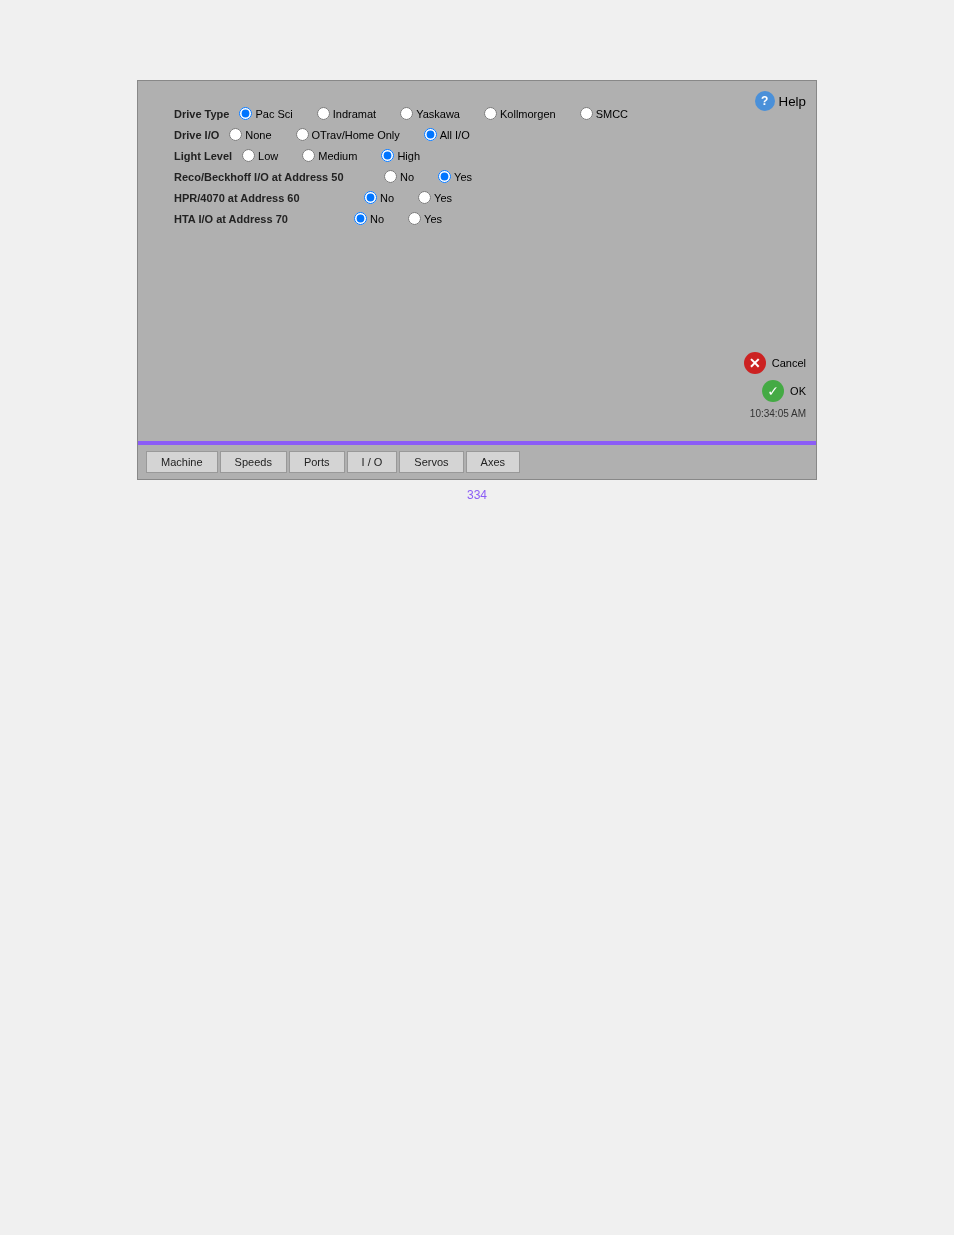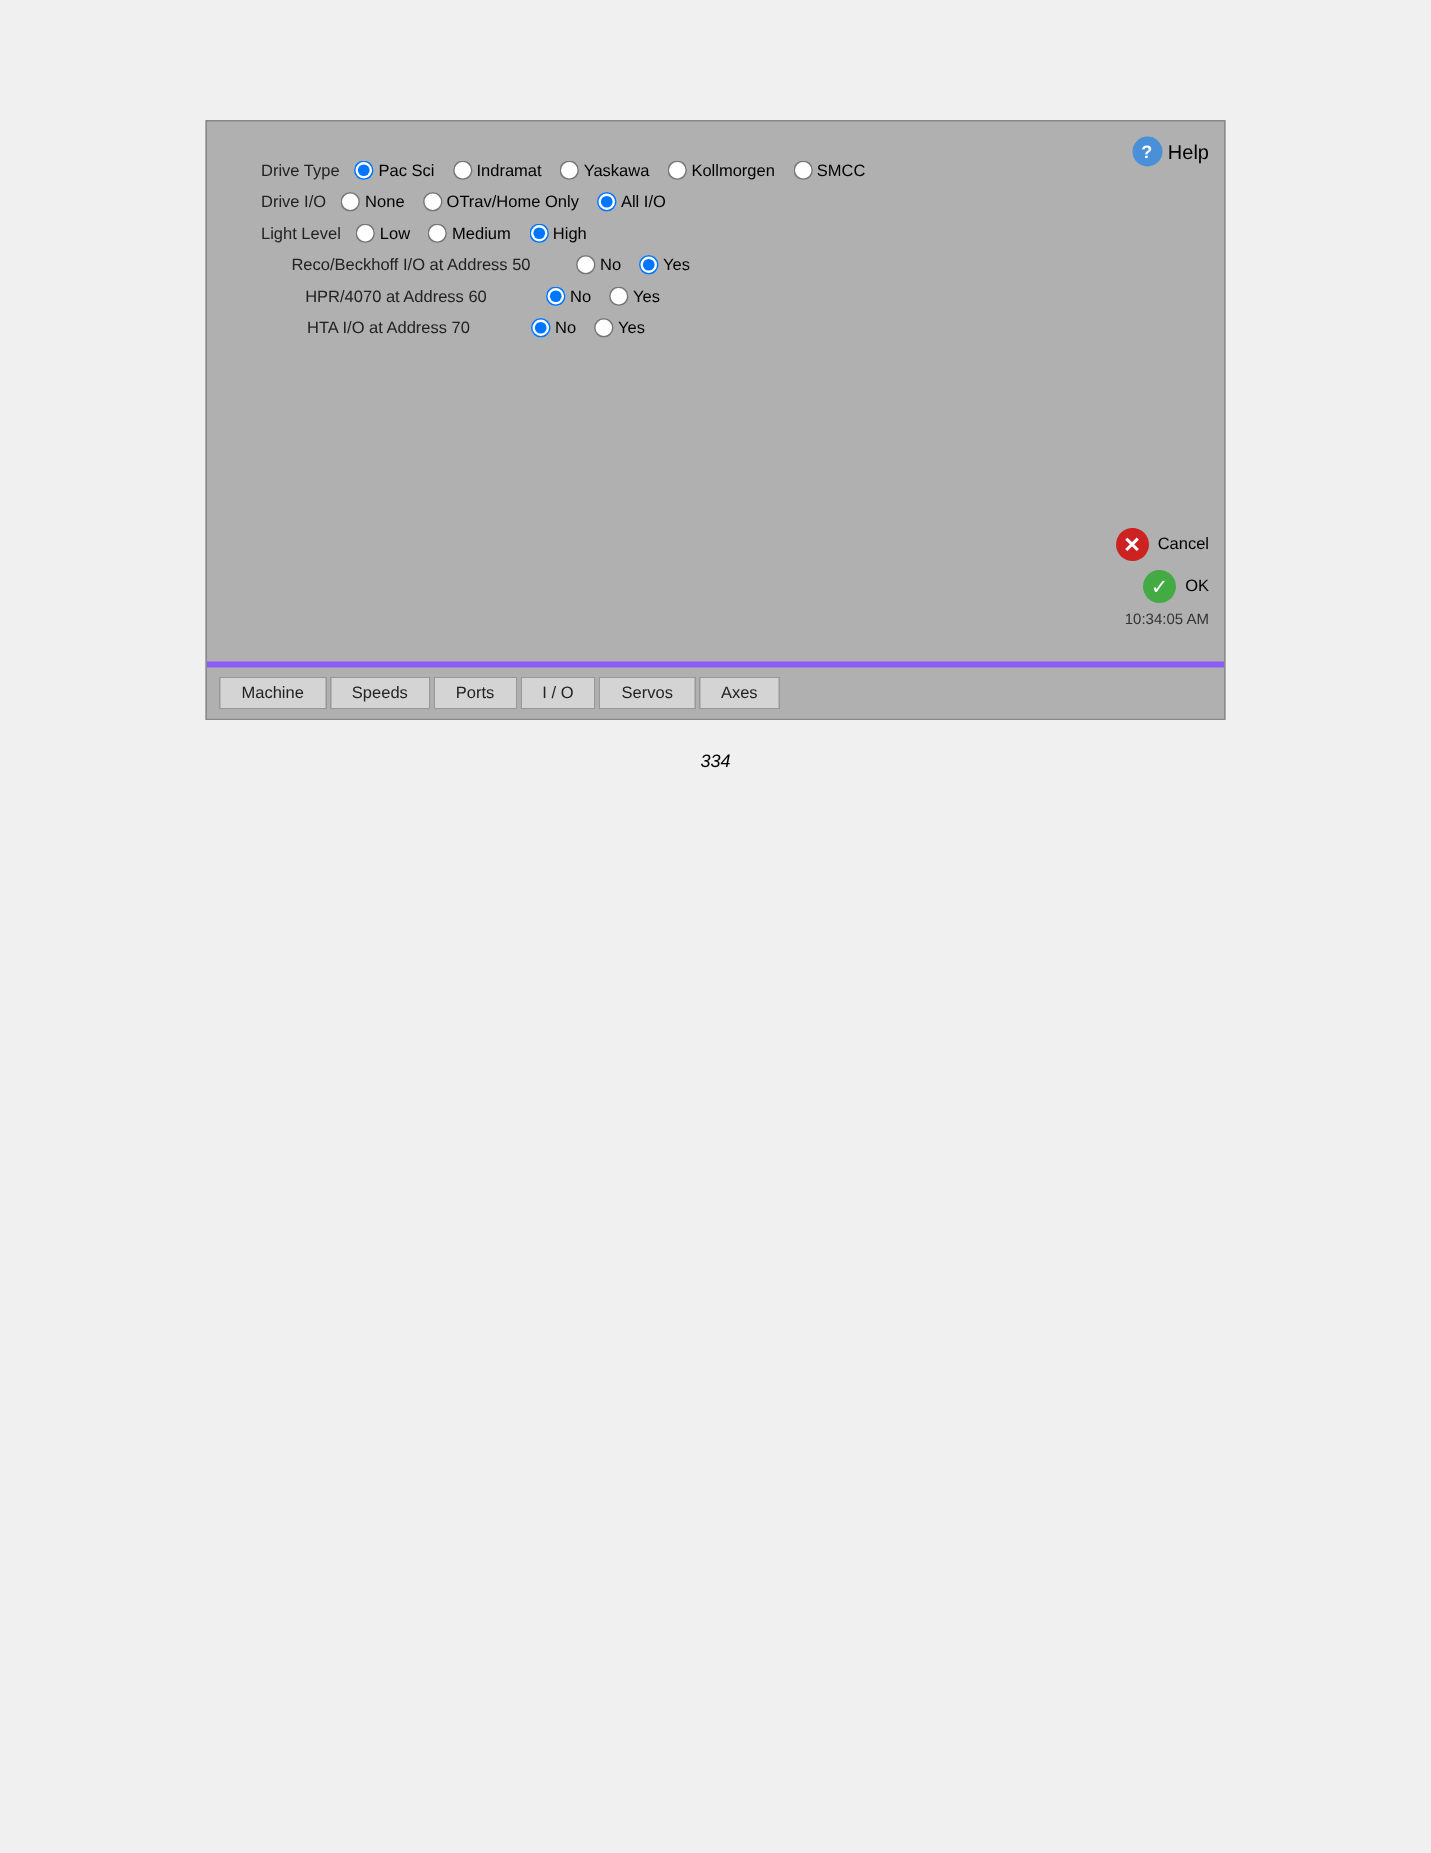--- a/index.html
+++ b/index.html
@@ -49,36 +49,37 @@
     }
     .form-row {
       display: flex;
       align-items: center;
       margin-bottom: 8px;
       gap: 6px;
     }
     .radio-group {
       display: flex;
       align-items: center;
-      gap: 12px;
+      gap: 24px;
     }
     .radio-item {
       display: flex;
       align-items: center;
       gap: 3px;
       font-size: 11px;
     }
     .radio-item input[type="radio"] {
       margin: 0;
     }
     .wide-label {
       font-size: 11px;
       color: #222;
-      text-align: center;
+      text-align: left;
       margin-right: 4px;
+      font-weight: bold;
     }
     .bottom-area {
       position: absolute;
       bottom: 60px;
       right: 10px;
       display: flex;
       flex-direction: column;
       align-items: flex-end;
       gap: 6px;
     }
@@ -132,24 +133,23 @@
     .tab-btn {
       background: #d4d4d4;
       border: 1px solid #999;
       padding: 4px 14px;
       font-size: 11px;
       cursor: pointer;
       color: #222;
     }
     .page-number {
       text-align: center;
-      margin-top: 20px;
+      margin-top: 8px;
       font-size: 12px;
-      color: #000000;
-      font-style: italic;
+      color: #8b5cf6;
     }
     .indent-row2 {
       margin-left: 0px;
     }
   </style>
 </head>
 <body>
 
 <div style="display: flex; flex-direction: column; align-items: center;">
   <div class="dialog">

